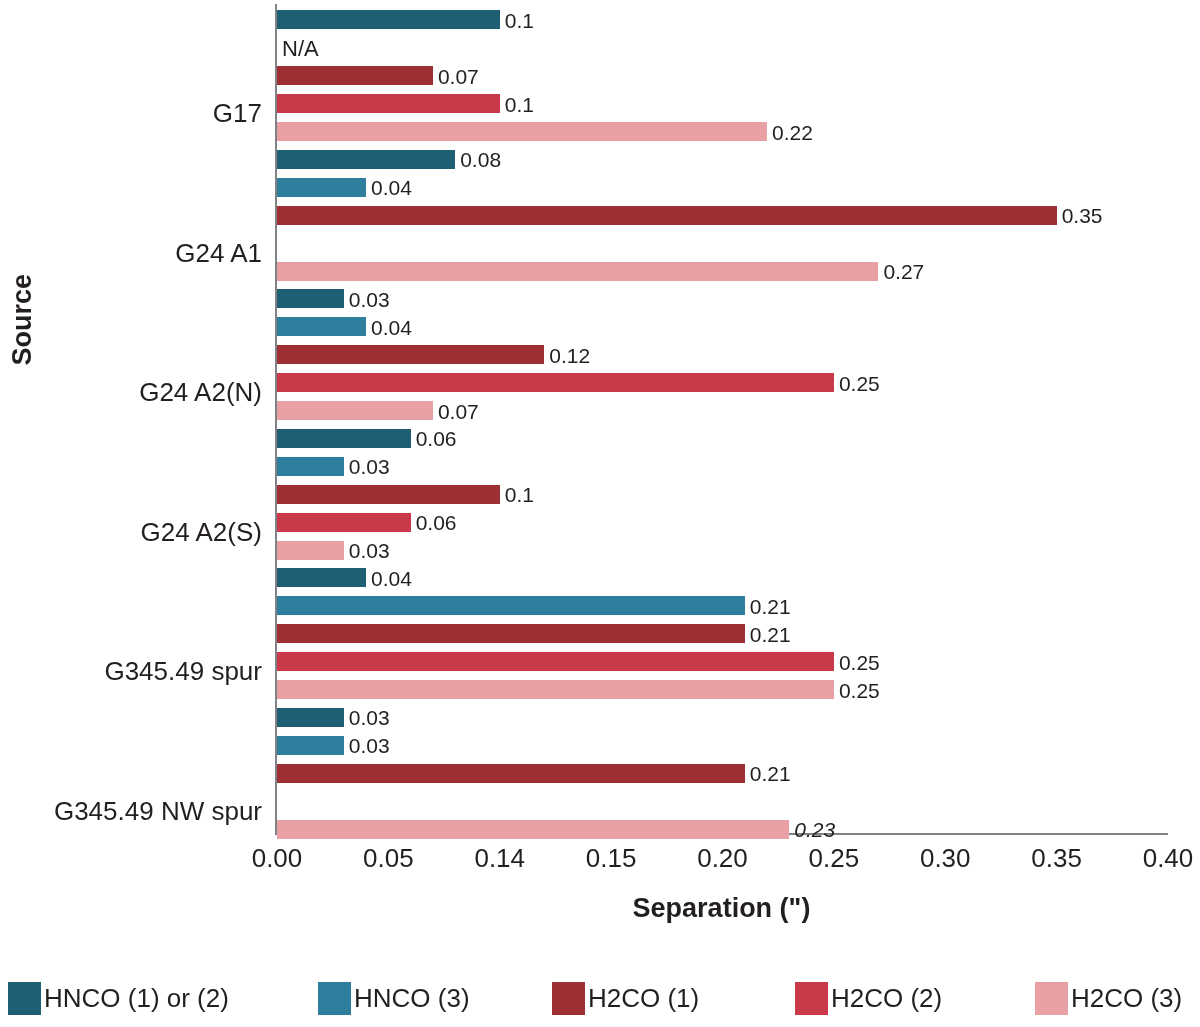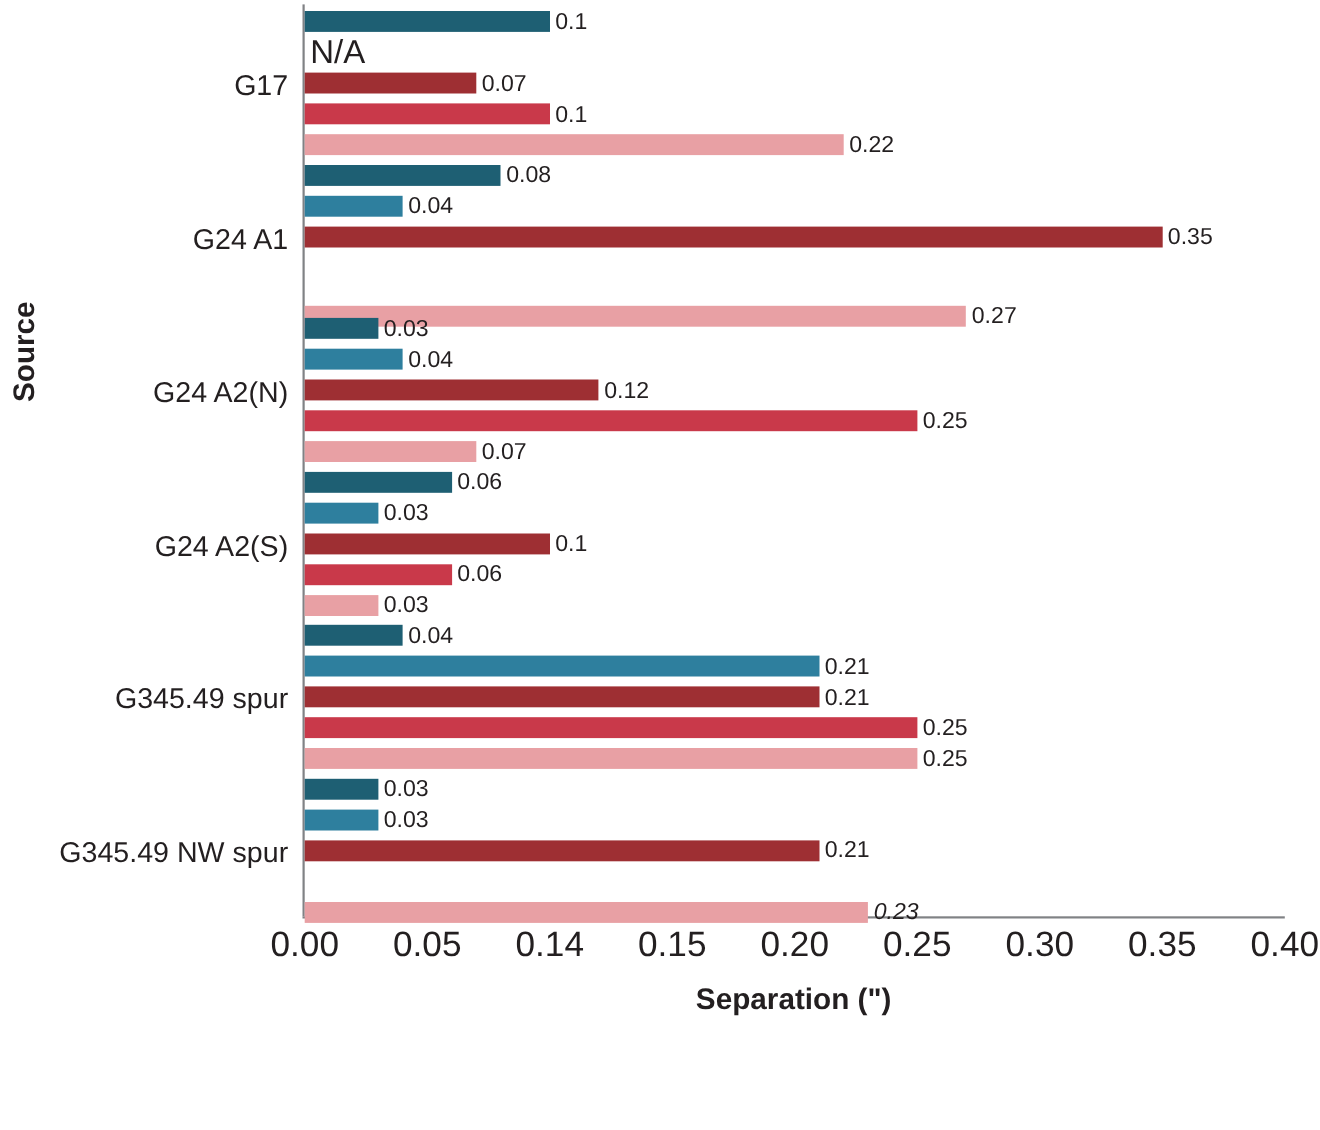--- a/index.html
+++ b/index.html
@@ -78,21 +78,21 @@
   .bar-value {
     position: absolute;
     top: 50%;
     transform: translateY(-50%);
     font-size: 21px;
     line-height: 21px;
     white-space: nowrap;
     color: #231f20;
   }
   .bar-value.na {
-    font-size: 30px;
+    font-size: 22px;
   }
 
   
   .cat-label {
     position: absolute;
     right: 1192px;      
     text-align: right;
     font-size: 26px;
     line-height: 30px;
     white-space: nowrap;
@@ -102,37 +102,38 @@
     position: absolute;
     left: 0; top: 4px;
     width: 262px;
     height: 829px;
   }
   #cat-labels .cat-label {
     position: absolute;
     right: 0;
     left: auto;
     width: 262px;
+    margin-top: 36px;
   }
 
   
   #xticks {
     position: absolute;
     left: 275px;
     top: 843px;
     width: 893px;
     height: 34px;
   }
   #xticks .xtick {
     position: absolute;
     top: 0;
     width: 120px;
     margin-left: -60px;
     text-align: center;
-    font-size: 32px;
+    font-size: 26px;
     line-height: 30px;
     color: #231f20;
   }
 
   
   #xlabel {
     position: absolute;
     left: 275px;
     top: 893px;
     width: 893px;
@@ -217,21 +218,21 @@
             <div class="bar-value" style="left: 183.2px;">0.08</div>
           </div>
           <div class="bar-row" style="top: 28px;">
             <div class="bar" style="width: 89.1px; background: rgb(46, 127, 158);"></div>
             <div class="bar-value" style="left: 94.1px;">0.04</div>
           </div>
           <div class="bar-row" style="top: 56px;">
             <div class="bar" style="width: 779.625px; background: rgb(158, 47, 51);"></div>
             <div class="bar-value" style="left: 784.625px;">0.35</div>
           </div>
-          <div class="bar-row" style="top: 112px; margin-top: 16px;">
+          <div class="bar-row" style="top: 112px;">
             <div class="bar" style="width: 601.425px; background: rgb(232, 160, 164);"></div>
             <div class="bar-value" style="left: 606.425px;">0.27</div>
           </div>
         </div>
         <div class="group" style="top: 285px; height: 140px;">
           <div class="bar-row" style="top: 0px;">
             <div class="bar" style="width: 66.825px; background: rgb(30, 95, 115);"></div>
             <div class="bar-value" style="left: 71.825px;">0.03</div>
           </div>
           <div class="bar-row" style="top: 28px;">
@@ -323,14 +324,36 @@
       <div class="xtick" style="left: 336.125px;">0.15</div>
       <div class="xtick" style="left: 447.5px;">0.20</div>
       <div class="xtick" style="left: 558.875px;">0.25</div>
       <div class="xtick" style="left: 670.25px;">0.30</div>
       <div class="xtick" style="left: 781.625px;">0.35</div>
       <div class="xtick" style="left: 893px;">0.40</div>
     </div>
 
   <div id="xlabel">Separation (")</div>
 
+  <div id="legend">
+      <div class="legend-item" style="left: 8px;">
+        <div class="legend-swatch" style="background: rgb(30, 95, 115);"></div>
+        <div class="legend-text">HNCO (1) or (2)</div>
+      </div>
+      <div class="legend-item" style="left: 318px;">
+        <div class="legend-swatch" style="background: rgb(46, 127, 158);"></div>
+        <div class="legend-text">HNCO (3)</div>
+      </div>
+      <div class="legend-item" style="left: 552px;">
+        <div class="legend-swatch" style="background: rgb(158, 47, 51);"></div>
+        <div class="legend-text">H2CO (1)</div>
+      </div>
+      <div class="legend-item" style="left: 795px;">
+        <div class="legend-swatch" style="background: rgb(201, 57, 74);"></div>
+        <div class="legend-text">H2CO (2)</div>
+      </div>
+      <div class="legend-item" style="left: 1035px;">
+        <div class="legend-swatch" style="background: rgb(232, 160, 164);"></div>
+        <div class="legend-text">H2CO (3)</div>
+      </div>
+    </div>
 
 </div>
 
 </body></html>

